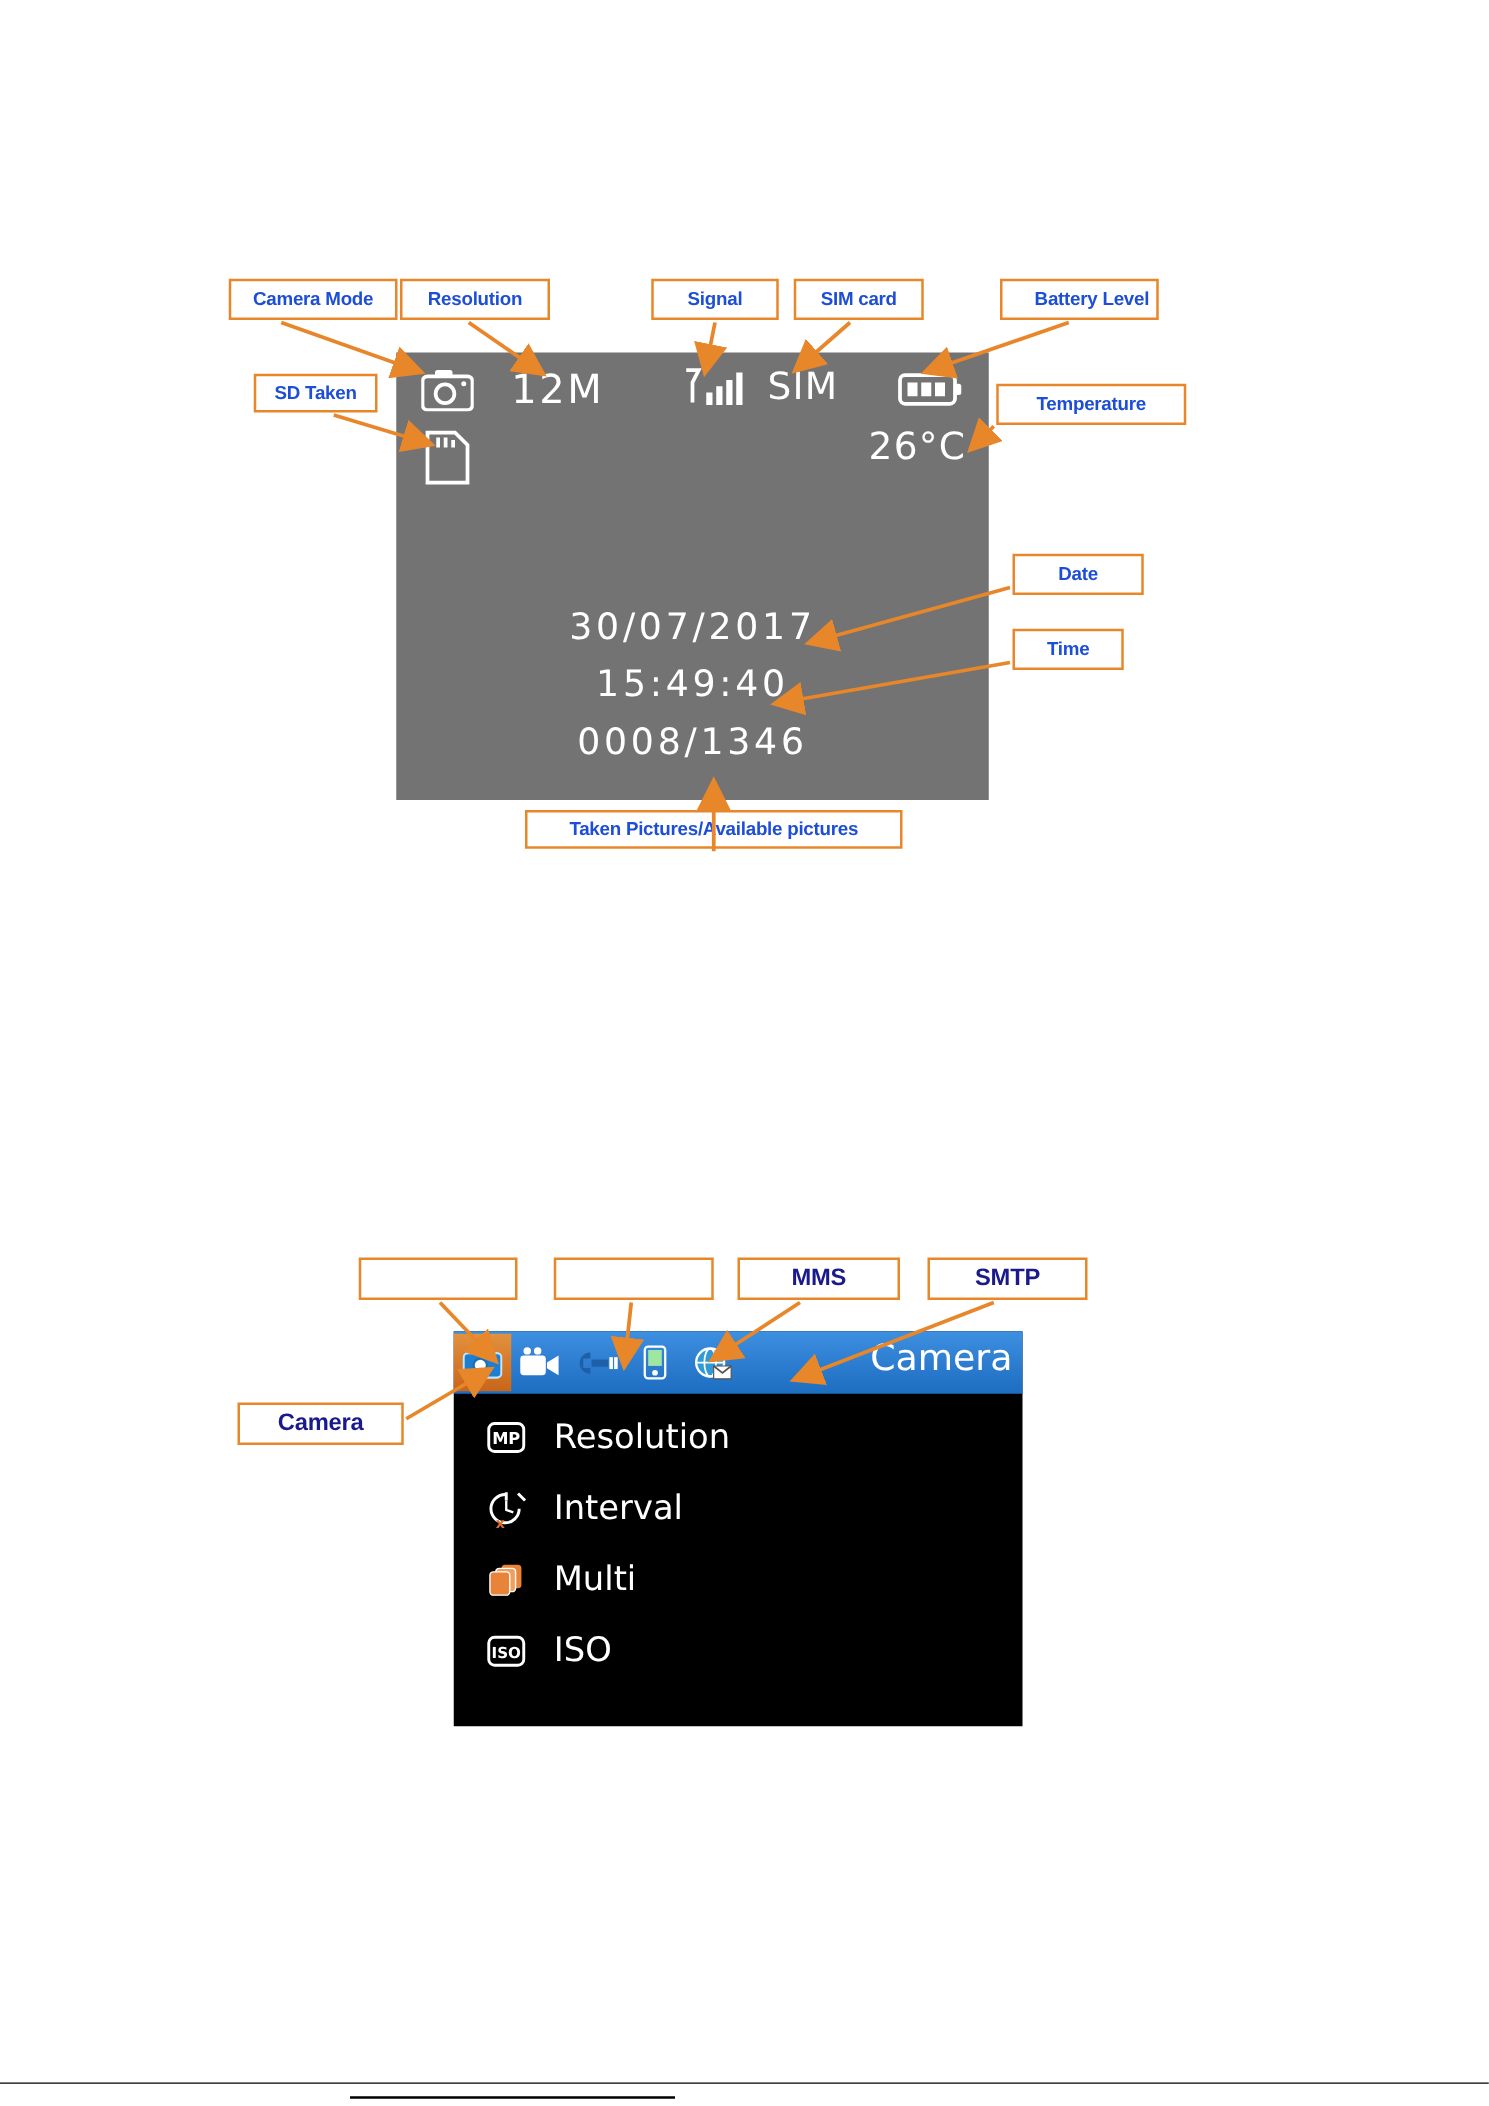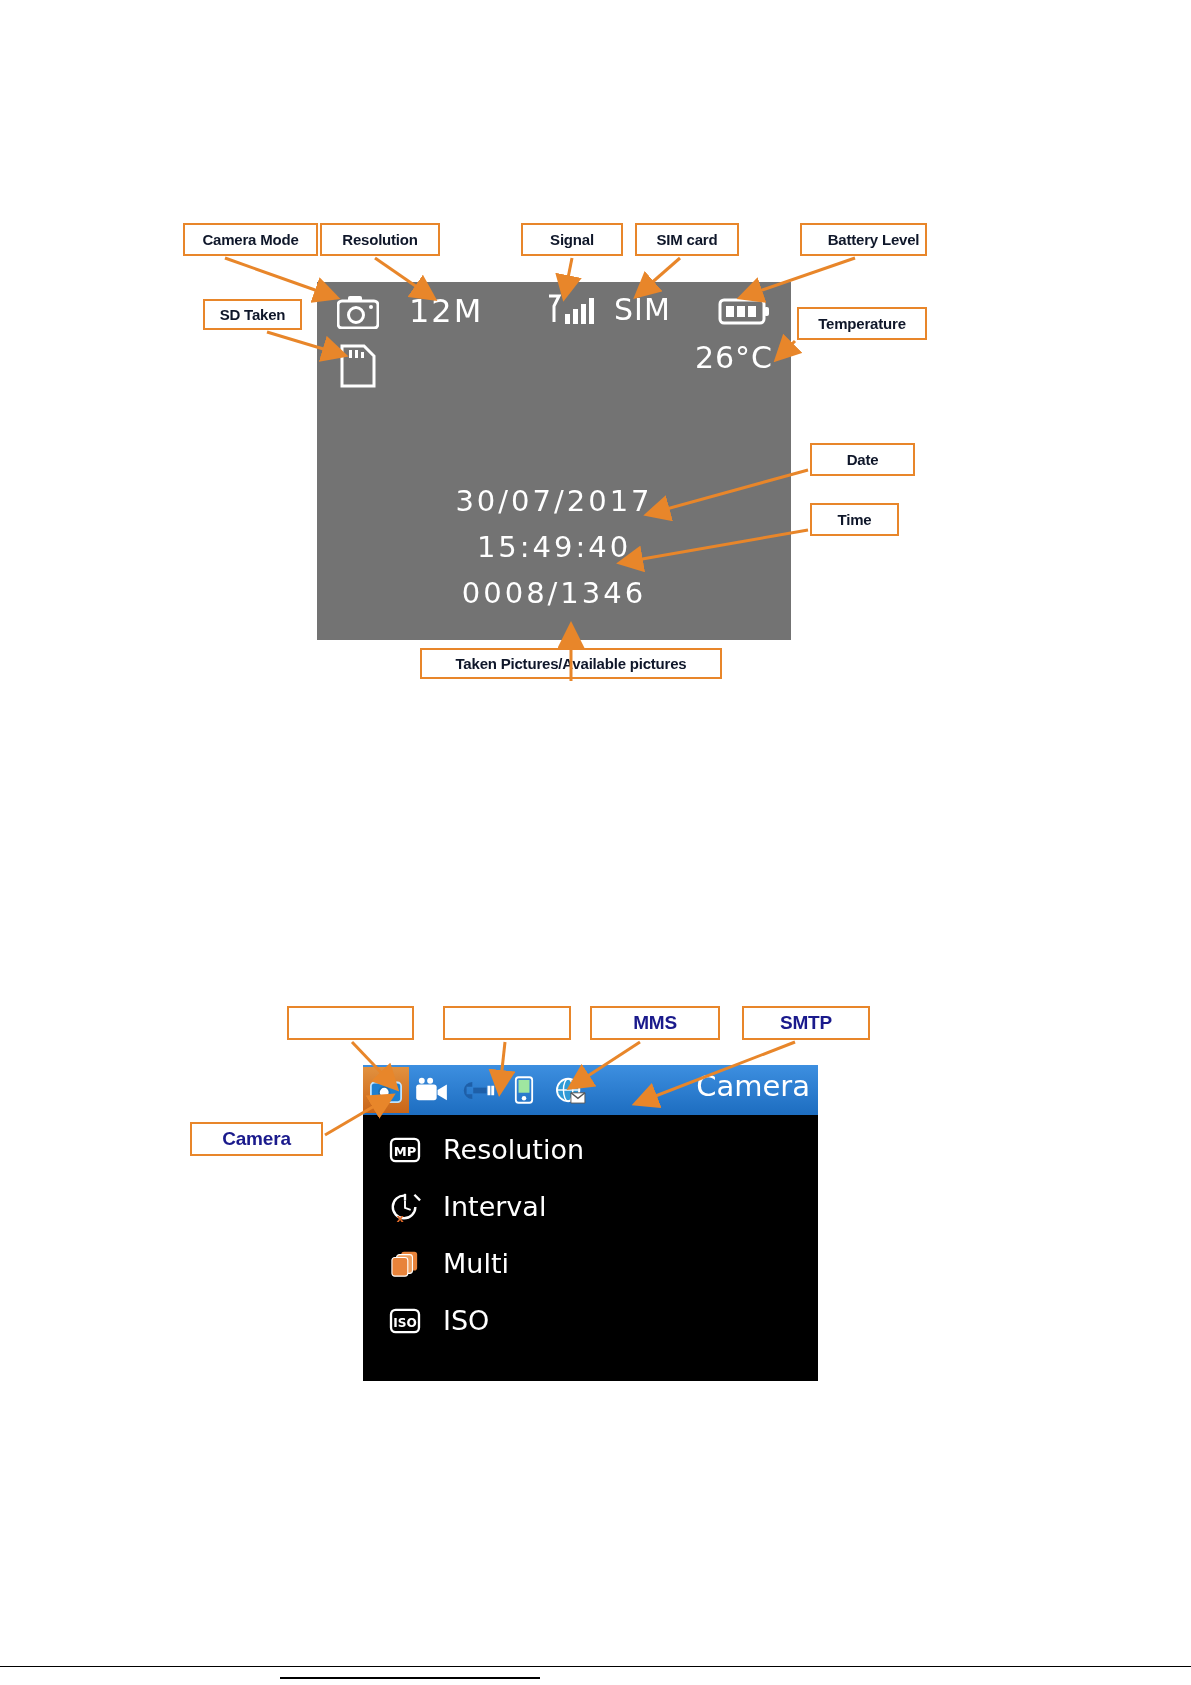--- a/index.html
+++ b/index.html
@@ -17,21 +17,21 @@
   .page {
     position: absolute;
     inset: 0;
   }
 
   
   .callout {
     position: absolute;
     border: 2px solid #E8862A;
     background: #ffffff;
-    color: #0f172a;
+    color: #1d4ed8;
     font-weight: bold;
     font-size: 15px;
     display: flex;
     align-items: center;
     justify-content: center;
     text-align: center;
     box-sizing: border-box;
     letter-spacing: -0.2px;
     line-height: 1.05;
   }
@@ -298,21 +298,21 @@
       <div>0008/1346</div>
     </div>
   </div>
 
   <div class="callout" style="left:183px; top:223px; width:135px; height:33px;">Camera Mode</div>
   <div class="callout" style="left:320px; top:223px; width:120px; height:33px;">Resolution</div>
   <div class="callout" style="left:521px; top:223px; width:102px; height:33px;">Signal</div>
   <div class="callout" style="left:635px; top:223px; width:104px; height:33px;">SIM card</div>
   <div class="callout" style="left:800px; top:223px; width:127px; height:33px;padding-left:20px;">Battery Level</div>
   <div class="callout" style="left:203px; top:299px; width:99px; height:31px;">SD Taken</div>
-  <div class="callout" style="left:797px; top:307px; width:130px; height:33px;">Temperature</div>
+  <div class="callout" style="left:797px; top:307px; width:152px; height:33px;">Temperature</div>
   <div class="callout" style="left:810px; top:443px; width:105px; height:33px;">Date</div>
   <div class="callout" style="left:810px; top:503px; width:89px; height:33px;">Time</div>
   <div class="callout" style="left:420px; top:648px; width:302px; height:31px;">Taken Pictures/Available pictures</div>
 
   <div class="screen2">
     <div class="s2-topbar">
       <div class="s2-tab active">
         <svg viewBox="0 0 36 30" width="32" height="27">
           <rect x="1" y="6" width="34" height="22" rx="4" fill="#1e7fd0" stroke="#bfe4ff" stroke-width="2"></rect>
           <rect x="9" y="1" width="12" height="6" rx="2" fill="#bfe4ff"></rect>

